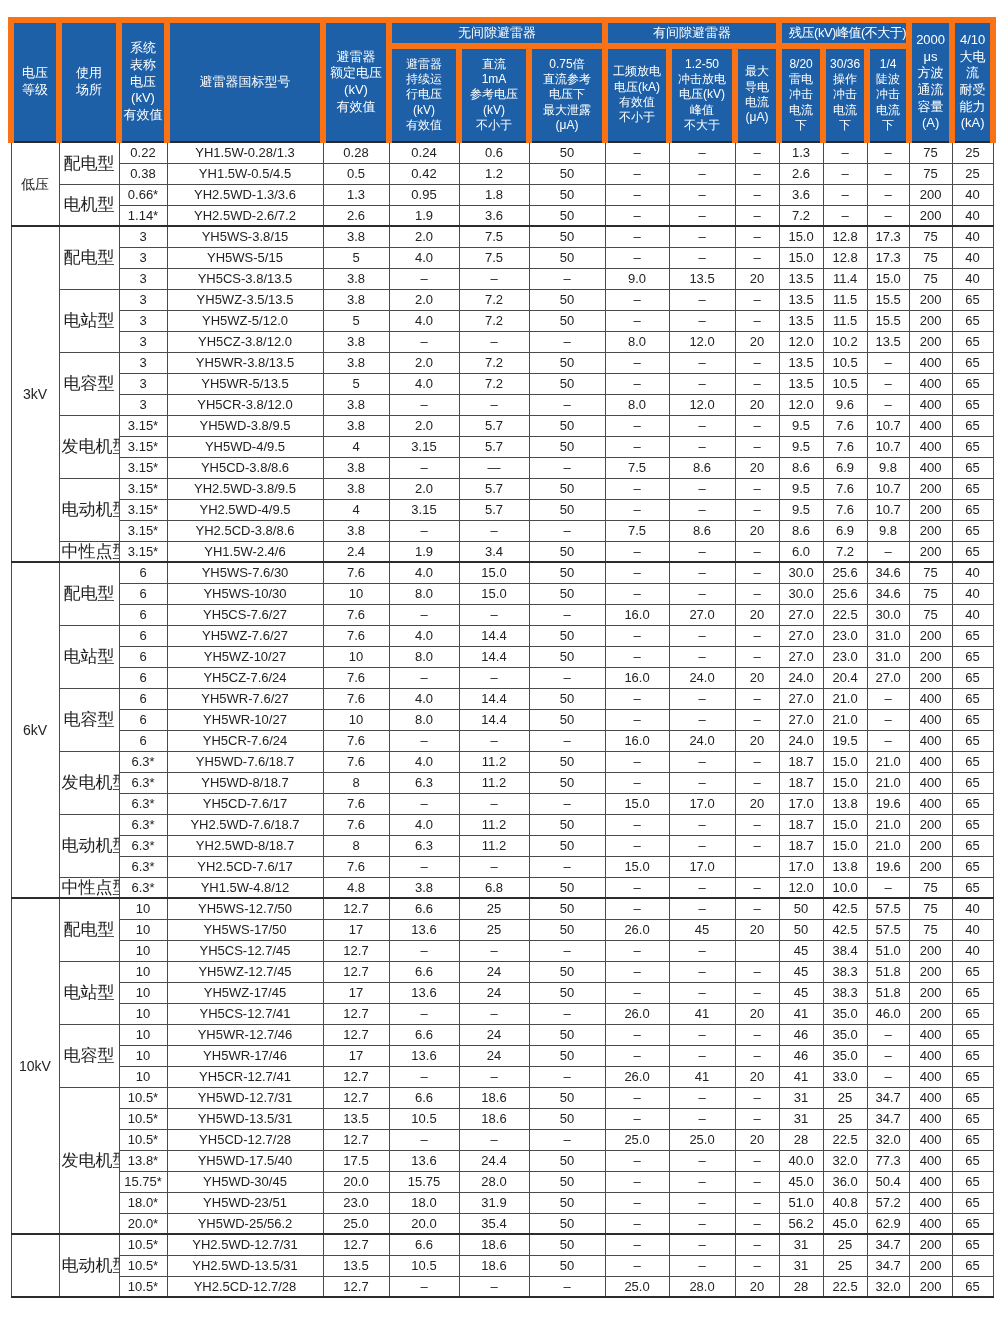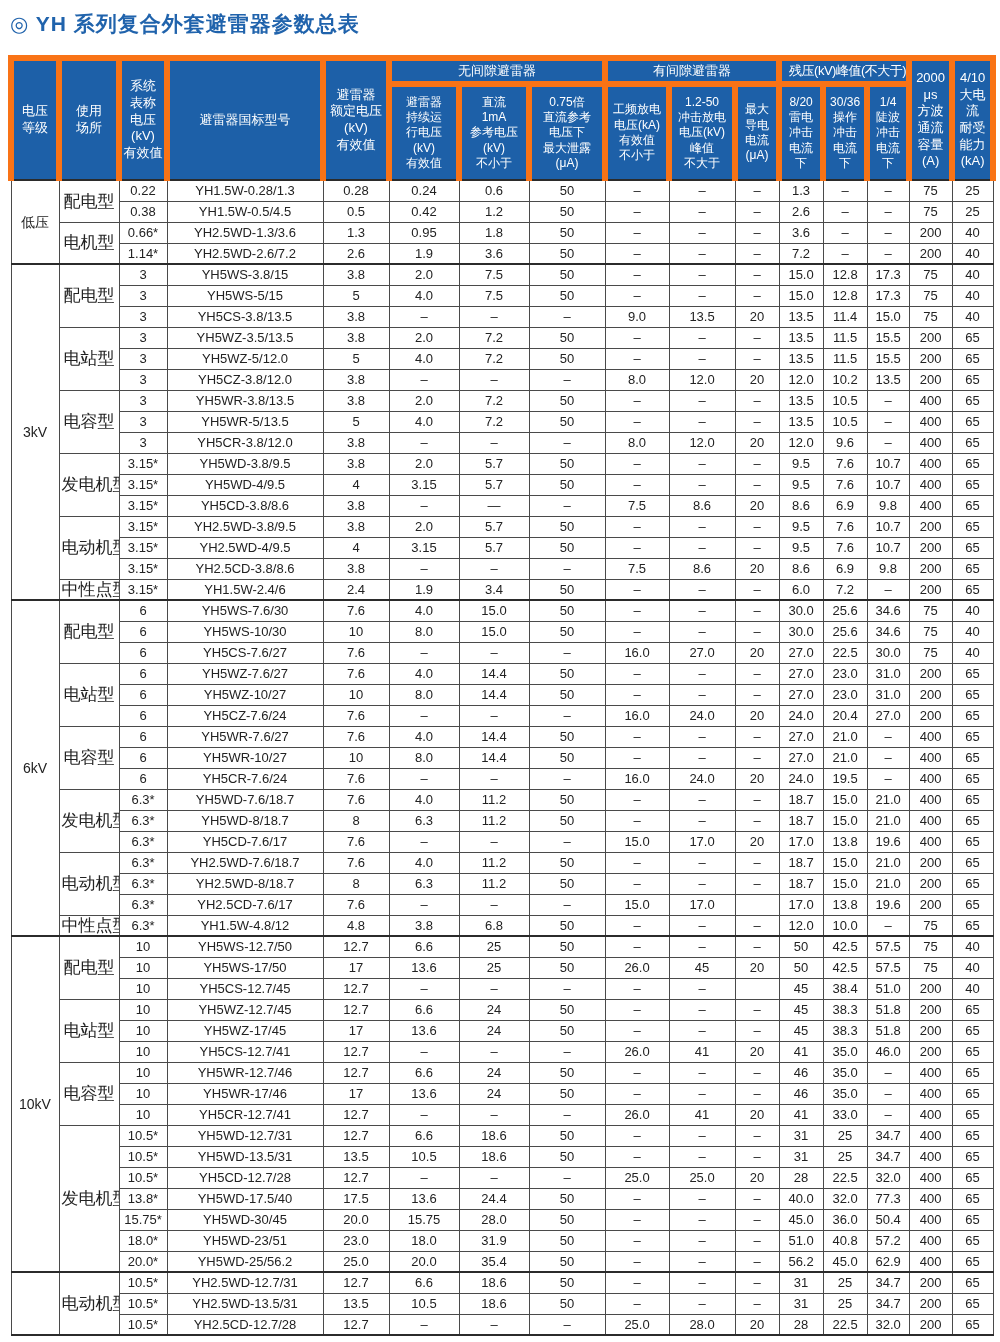--- a/index.html
+++ b/index.html
@@ -48,21 +48,20 @@
   }
   td.level{font-size:14px;}
   td.place{font-size:17px;}
   td.model{font-size:13px;}
   tr.sec > td{border-top:2px solid var(--grid-strong);}
 </style>
 </head>
 <body>
 
 <div class="page">
-  <div class="title">◎ YH 系列复合外套避雷器参数总表</div>
   <table class="params" id="params-table">
       <colgroup>
         <col style="width: 48px;">
         <col style="width: 60px;">
         <col style="width: 48px;">
         <col style="width: 156px;">
         <col style="width: 66px;">
         <col style="width: 70px;">
         <col style="width: 70px;">
         <col style="width: 76px;">

